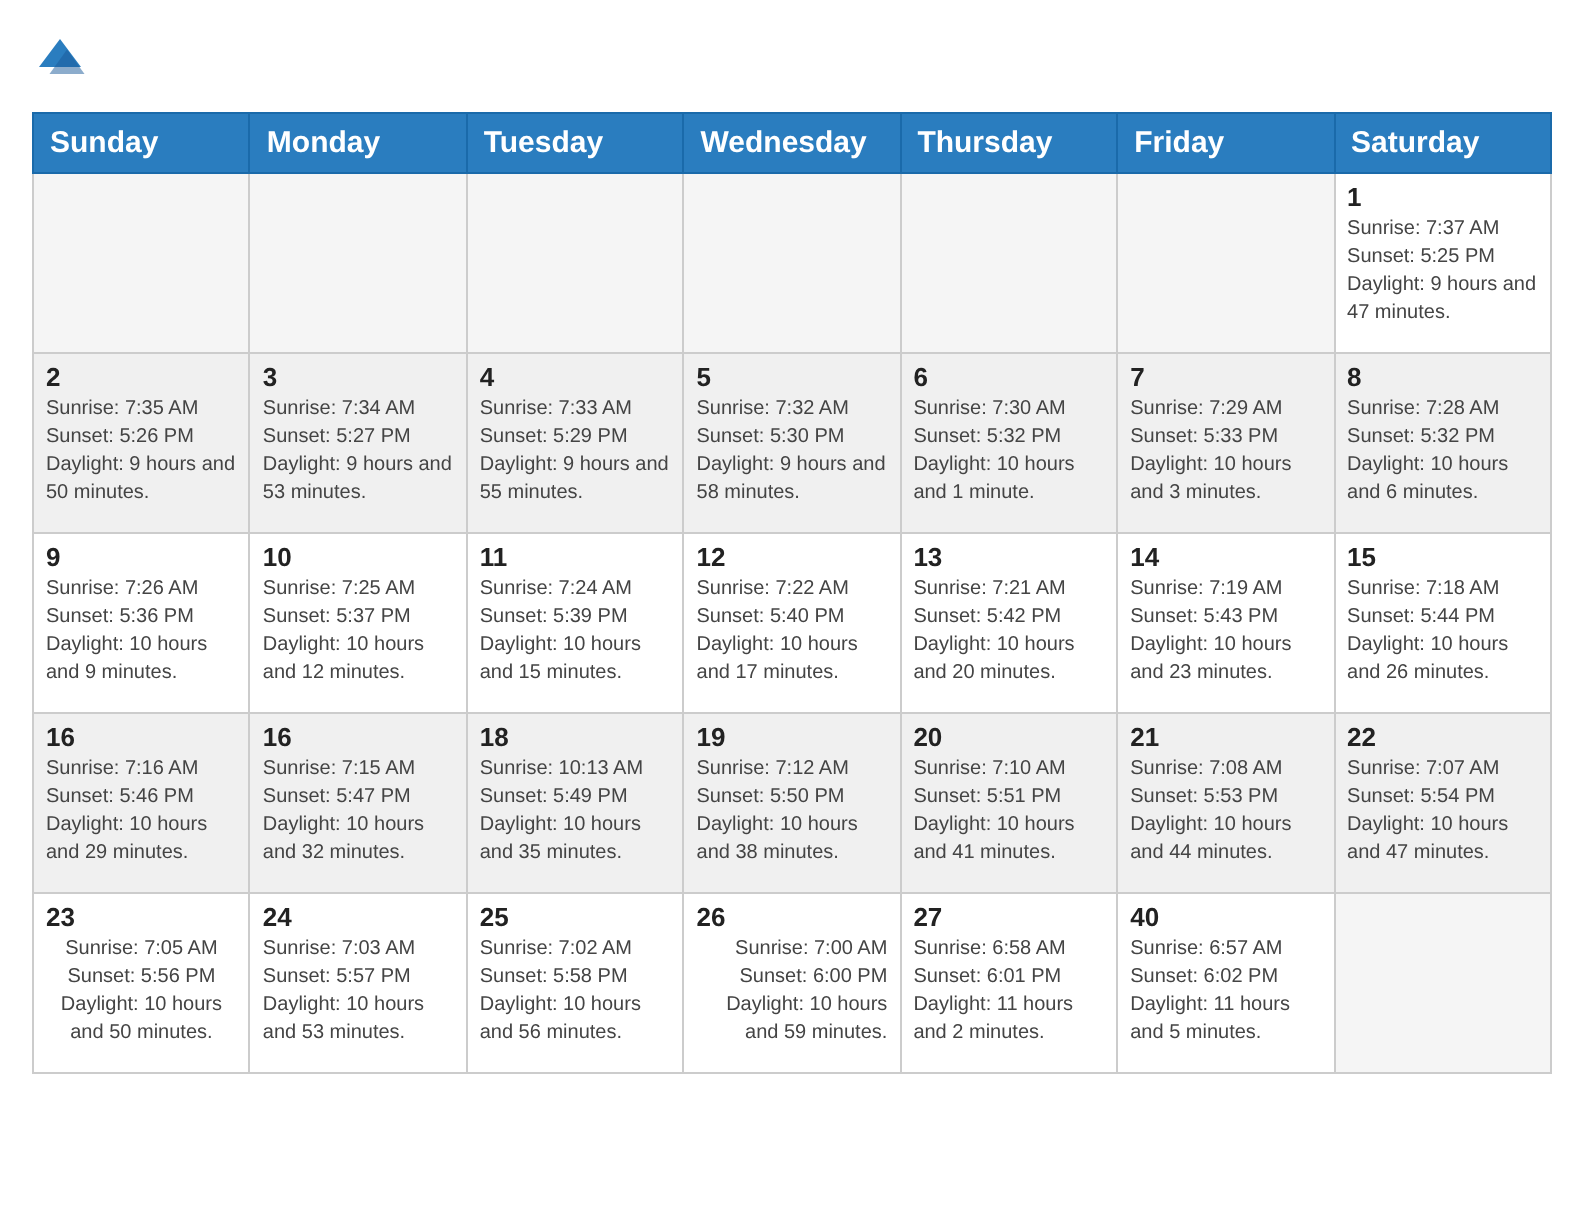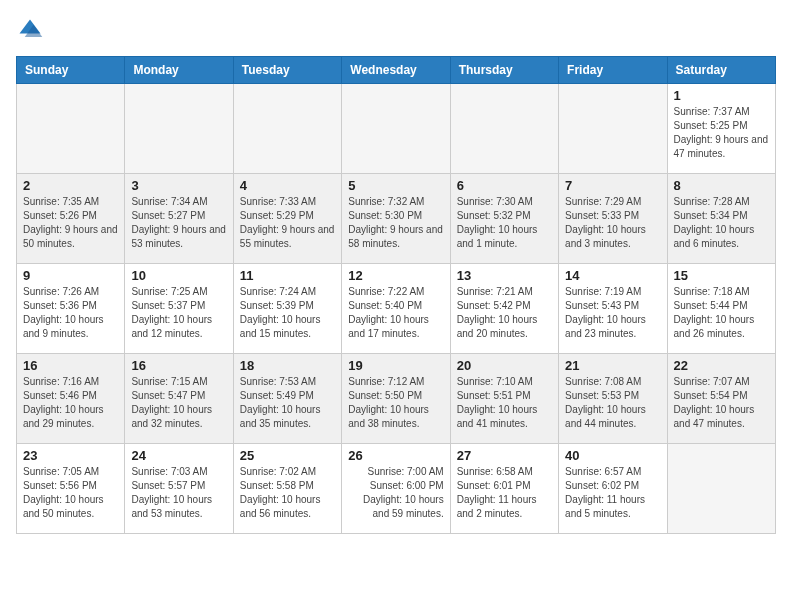--- a/index.html
+++ b/index.html
@@ -45,21 +45,21 @@
       color: #444;
     }
     .calendar {
       width: 100%;
       border-collapse: collapse;
       border: 1px solid #ccc;
     }
     .calendar th {
       background-color: #2a7dbf;
       color: #fff;
-      font-size: 12px;
+      font-size: 15px;
       font-weight: bold;
       padding: 6px 8px;
       text-align: left;
       border: 1px solid #1a6aaa;
     }
     .calendar td {
       vertical-align: top;
       width: calc(100% / 7);
       border: 1px solid #ccc;
       padding: 4px 6px;
@@ -167,21 +167,21 @@
         </td>
         <td>
           <span class="day-number">7</span>
           <div class="day-info" style="white-space: pre-line;">Sunrise: 7:29 AM
 Sunset: 5:33 PM
 Daylight: 10 hours and 3 minutes.</div>
         </td>
         <td>
           <span class="day-number">8</span>
           <div class="day-info" style="white-space: pre-line;">Sunrise: 7:28 AM
-Sunset: 5:34 PM
+Sunset: 5:32 PM
 Daylight: 10 hours and 6 minutes.</div>
         </td>
       </tr>
       <tr>
         <td>
           <span class="day-number">9</span>
           <div class="day-info" style="white-space: pre-line;">Sunrise: 7:26 AM
 Sunset: 5:36 PM
 Daylight: 10 hours and 9 minutes.</div>
         </td>
@@ -230,21 +230,21 @@
 Daylight: 10 hours and 29 minutes.</div>
         </td>
         <td>
           <span class="day-number">16</span>
           <div class="day-info" style="white-space: pre-line;">Sunrise: 7:15 AM
 Sunset: 5:47 PM
 Daylight: 10 hours and 32 minutes.</div>
         </td>
         <td>
           <span class="day-number">18</span>
-          <div class="day-info" style="white-space: pre-line;">Sunrise: 7:53 AM
+          <div class="day-info" style="white-space: pre-line;">Sunrise: 10:13 AM
 Sunset: 5:49 PM
 Daylight: 10 hours and 35 minutes.</div>
         </td>
         <td>
           <span class="day-number">19</span>
           <div class="day-info" style="white-space: pre-line;">Sunrise: 7:12 AM
 Sunset: 5:50 PM
 Daylight: 10 hours and 38 minutes.</div>
         </td>
         <td>
@@ -262,21 +262,21 @@
         <td>
           <span class="day-number">22</span>
           <div class="day-info" style="white-space: pre-line;">Sunrise: 7:07 AM
 Sunset: 5:54 PM
 Daylight: 10 hours and 47 minutes.</div>
         </td>
       </tr>
       <tr>
         <td>
           <span class="day-number">23</span>
-          <div class="day-info" style="white-space: pre-line;">Sunrise: 7:05 AM
+          <div class="day-info" style="white-space: pre-line; text-align: center;">Sunrise: 7:05 AM
 Sunset: 5:56 PM
 Daylight: 10 hours and 50 minutes.</div>
         </td>
         <td>
           <span class="day-number">24</span>
           <div class="day-info" style="white-space: pre-line;">Sunrise: 7:03 AM
 Sunset: 5:57 PM
 Daylight: 10 hours and 53 minutes.</div>
         </td>
         <td>

